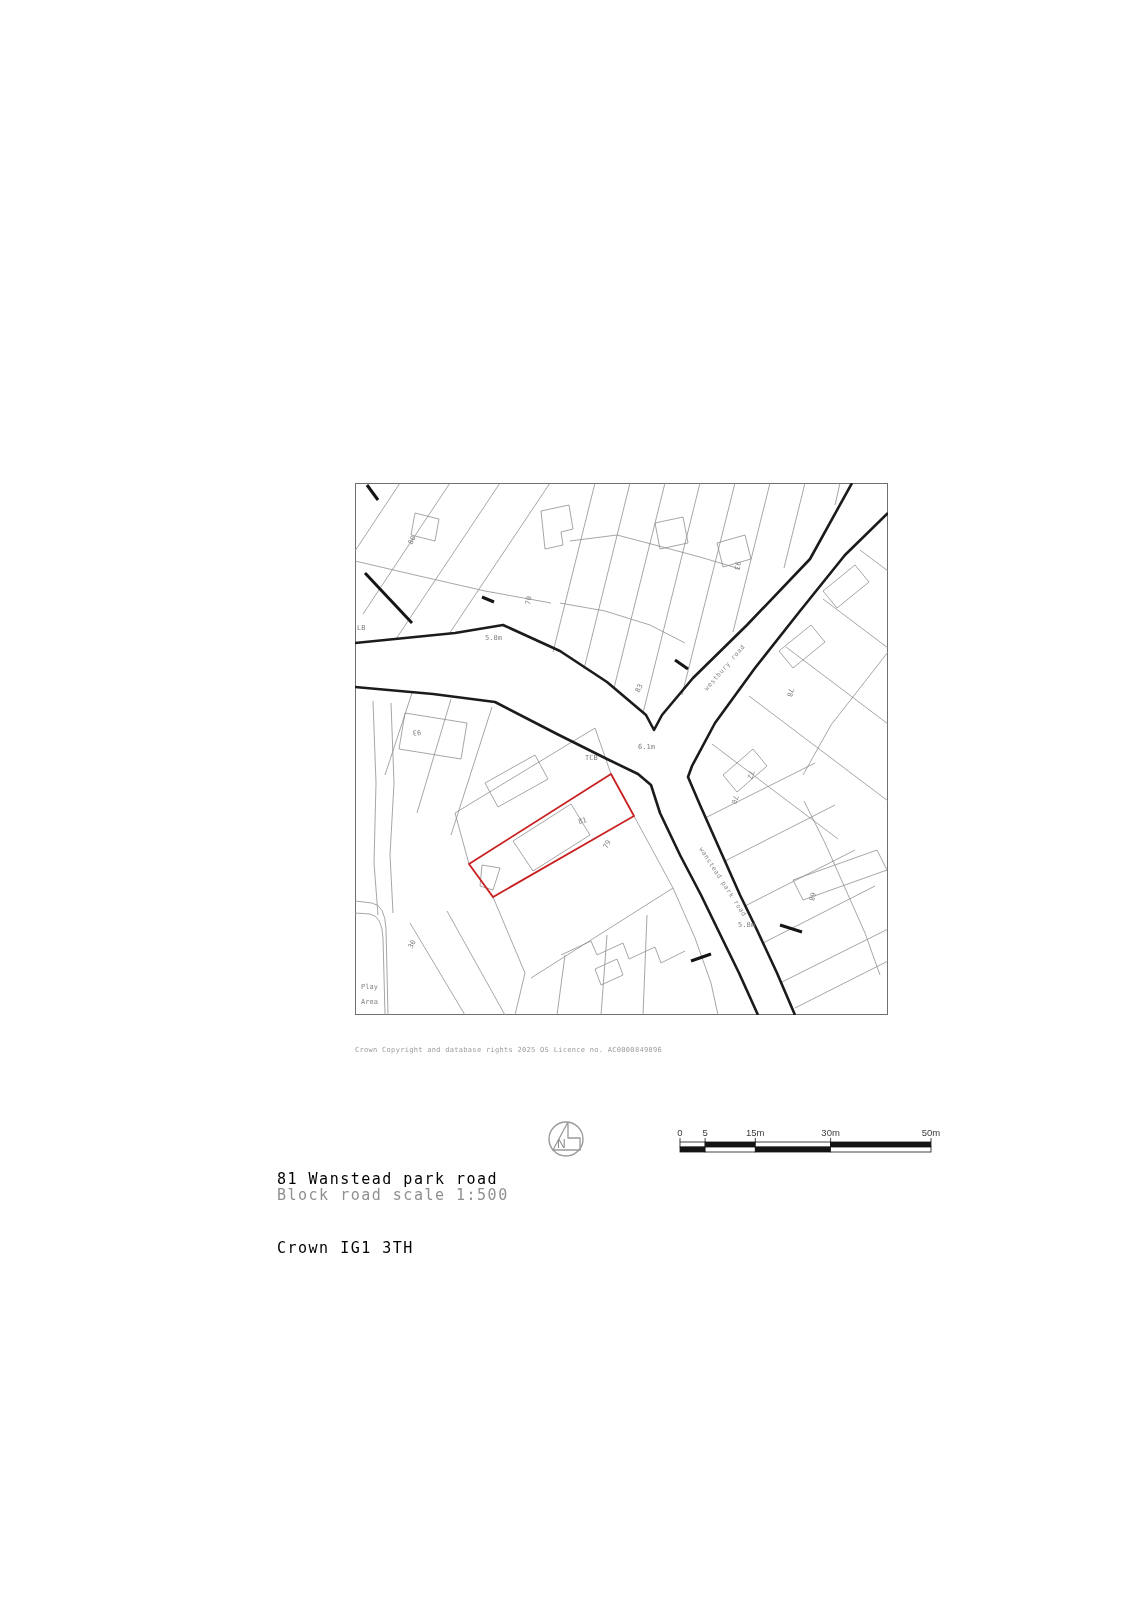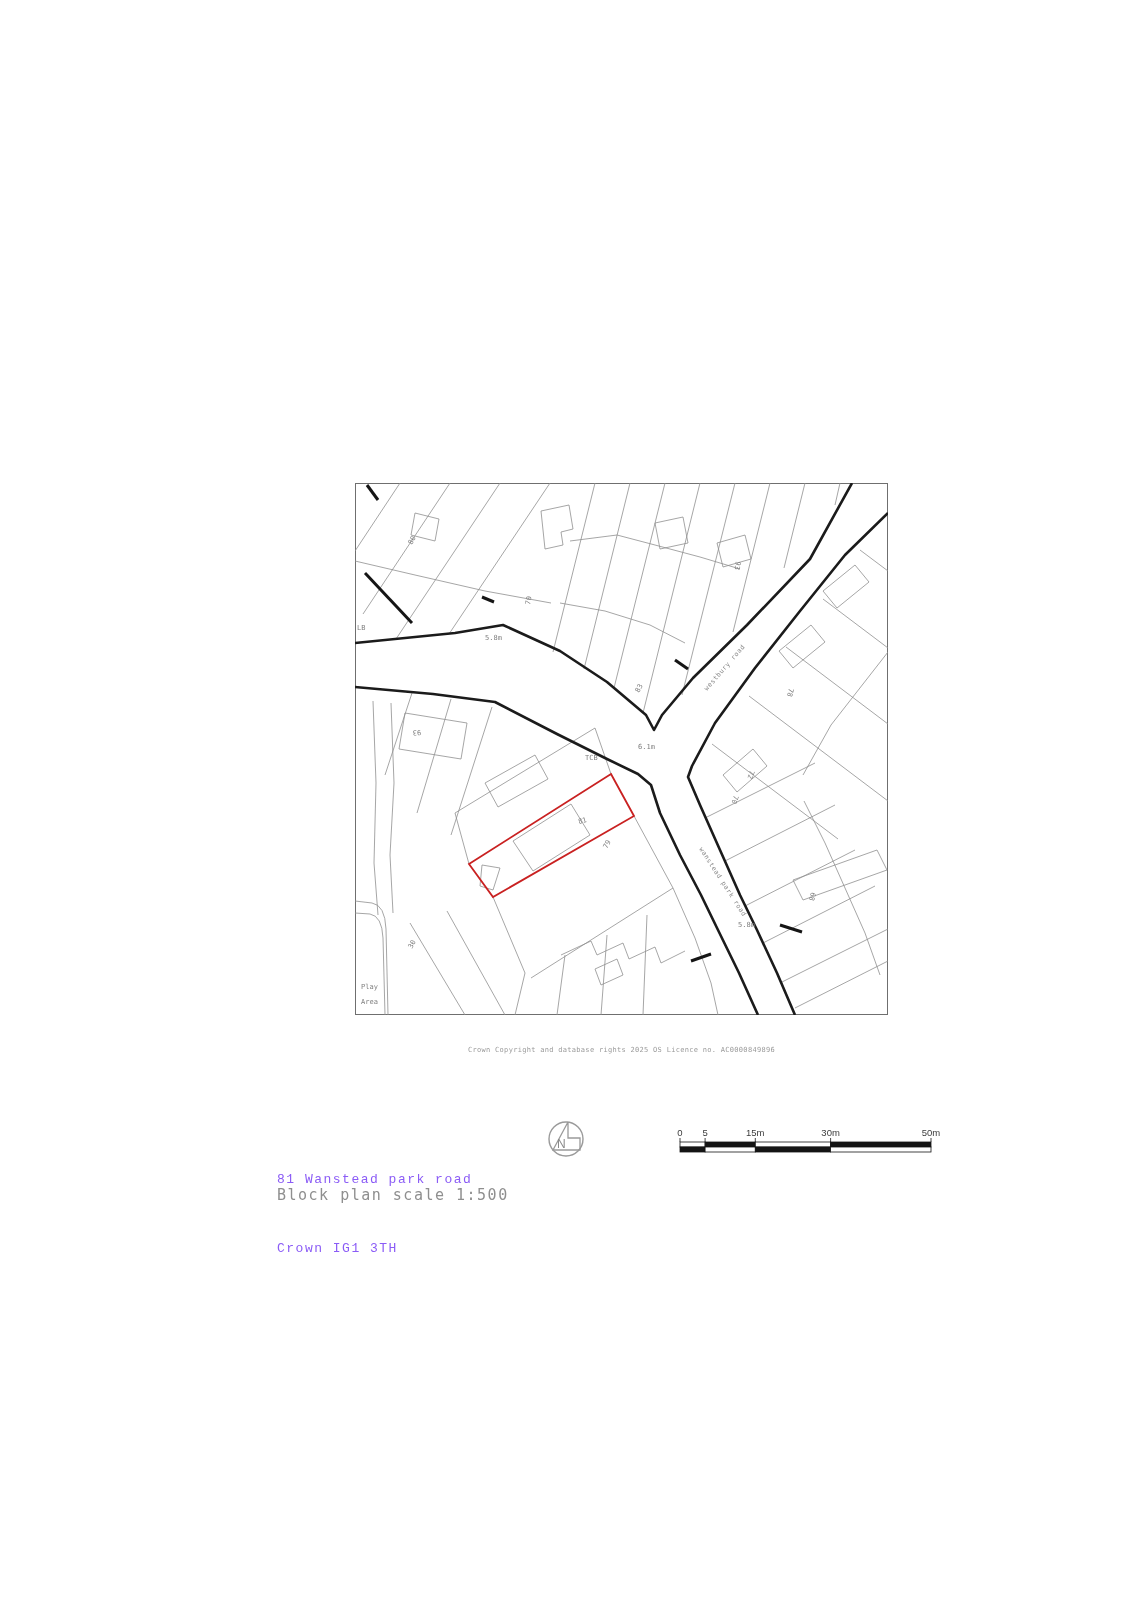--- a/index.html
+++ b/index.html
@@ -10,27 +10,27 @@
   .map-wrap{position:absolute;left:355px;top:483px;width:533px;height:532px;}
   .map-svg{display:block;width:533px;height:532px;}
   .map-svg .border{fill:none;stroke:#6f6f6f;stroke-width:1;}
   .map-svg path.parcel{fill:none;stroke:#8f8f8f;stroke-width:0.8;stroke-linejoin:miter;}
   .map-svg path.road{fill:none;stroke:#1b1b1b;stroke-width:2.6;stroke-linejoin:round;stroke-linecap:butt;}
   .map-svg path.accent{fill:none;stroke:#151515;stroke-width:3;stroke-linecap:butt;}
   .map-svg path.plot{fill:none;stroke:#c92121;stroke-width:1.8;stroke-linejoin:miter;}
   .map-svg text.maplabel{fill:#7e7e7e;font-size:7px;font-family:"DejaVu Sans Mono",monospace;}
   .map-svg text.road-name{fill:#8a8a8a;font-size:6.5px;letter-spacing:.6px;}
   .copyright{
-    position:absolute;left:355px;top:1046px;width:533px;text-align:center;
+    position:absolute;left:355px;top:1046px;width:533px;
     font-size:7px;color:#9a9a9a;letter-spacing:.3px;
     font-family:"DejaVu Sans Mono",monospace;
   }
   .address-block{
-    position:absolute;left:277px;top:1122px;color:#8b5cf6;
-    font-size:13px;line-height:23px;letter-spacing:1.5px;white-space:pre;font-family:Liberation Mono, monospace;
+    position:absolute;left:277px;top:1122px;color:#000000;
+    font-size:15px;line-height:23px;letter-spacing:1.5px;white-space:pre;
   }
   .scale-caption{
     position:absolute;left:277px;top:1186px;color:#8f8f8f;
     font-size:15px;letter-spacing:1.5px;white-space:pre;
   }
   .north-wrap{position:absolute;left:540px;top:1114px;width:52px;height:52px;}
   .north-wrap .ring{fill:none;stroke:#9a9a9a;stroke-width:1.4;}
   .north-wrap .arrow{fill:none;stroke:#9a9a9a;stroke-width:1.3;stroke-linejoin:miter;}
   .north-wrap text{fill:#8a8a8a;font-size:12px;font-family:"Liberation Sans",sans-serif;}
   .scalebar-wrap{position:absolute;left:668px;top:1126px;width:286px;height:32px;}
@@ -149,21 +149,21 @@
       </g>
   </svg>
 </div>
 
 <div class="copyright">Crown Copyright and database rights 2025 OS Licence no. AC0000849896</div>
 
 <div class="address-block">
   <div>81 Wanstead park road</div>
   <div>Crown IG1 3TH</div>
 </div>
-<div class="scale-caption">Block plan scale 1:500</div>
+<div class="scale-caption">Block road scale 1:500</div>
 
 <div class="north-wrap">
   <svg viewBox="0 0 52 52" width="52" height="52">
     <circle class="ring" cx="26" cy="25" r="17"></circle>
     <path class="arrow" d="M 13,36 L 28,8 L 28,24 L 40,24 L 40,36 L 28,36 Z"></path>
     <text x="17" y="34">N</text>
   </svg>
 </div>
 
 <div class="scalebar-wrap">

